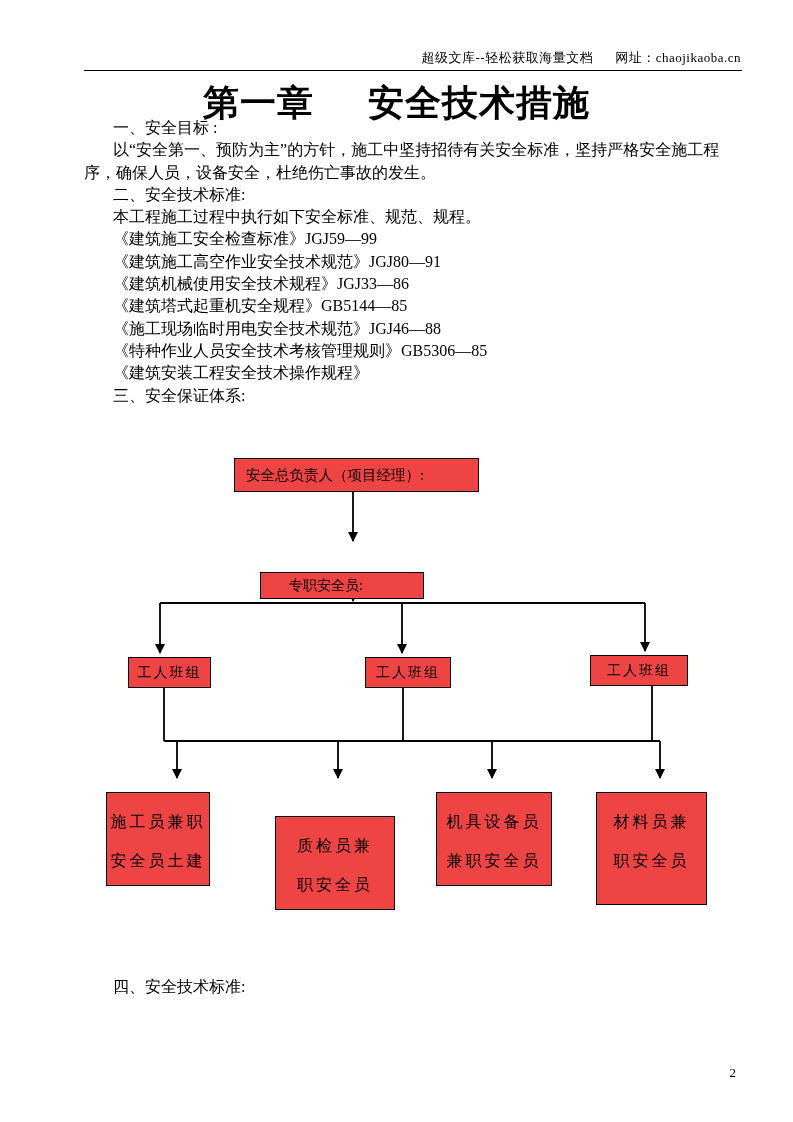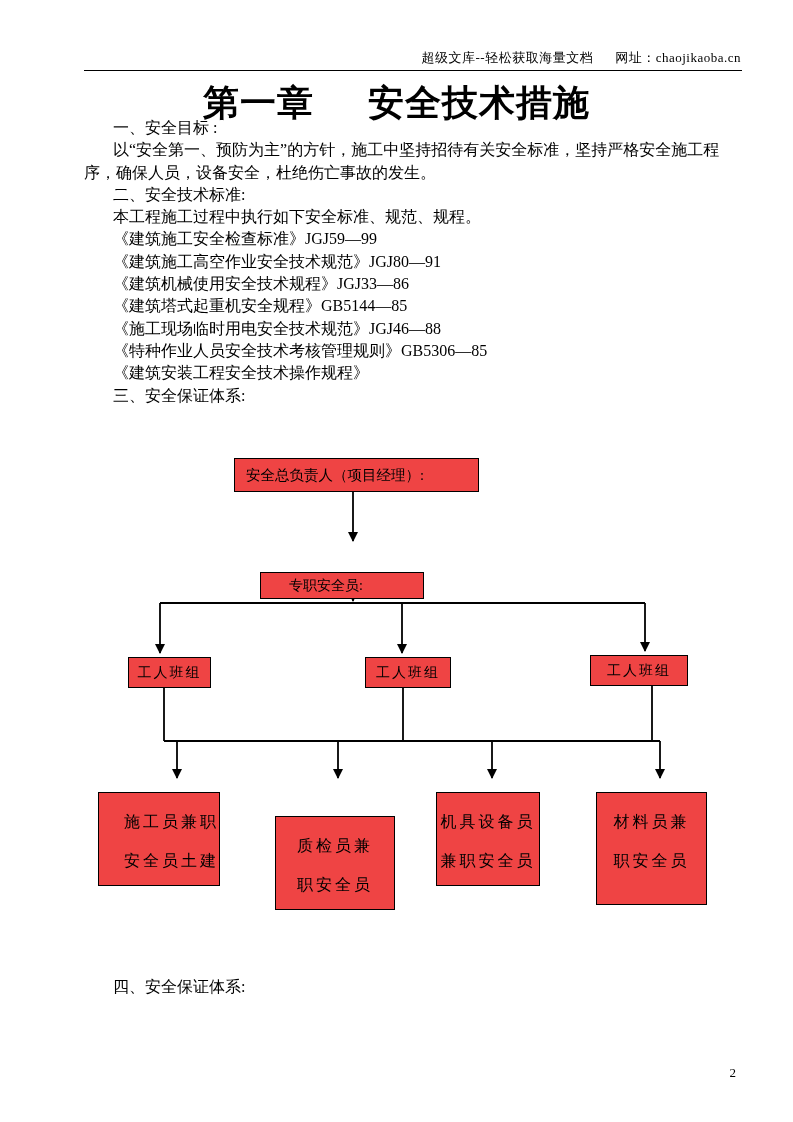--- a/index.html
+++ b/index.html
@@ -57,23 +57,23 @@
   .obox.ctr{display:flex;align-items:center;justify-content:center;letter-spacing:2px;}
   .b1{left:234px;top:458px;width:245px;height:34px;padding-left:11px;font-size:14.5px;}
   .b2{left:260px;top:572px;width:164px;height:27px;padding-left:28px;}
   .t1{left:128px;top:657px;width:83px;height:31px;}
   .t2b{left:365px;top:657px;width:86px;height:31px;}
   .t3{left:590px;top:655px;width:98px;height:31px;}
   .bb{
     text-align:center;font-size:16px;letter-spacing:3px;
     padding-top:9px;line-height:39px;
   }
-  .bbA{left:98px;top:792px;width:122px;height:94px;text-align:right;}
+  .bbA{left:106px;top:792px;width:104px;height:94px;}
   .bbB{left:275px;top:792px;width:120px;height:94px;margin-top:24px;}
-  .bbC{left:436px;top:792px;width:104px;height:94px;}
+  .bbC{left:436px;top:792px;width:116px;height:94px;}
   .bbD{left:596px;top:792px;width:111px;height:113px;}
 </style>
 </head>
 <body>
 
 <div class="page">
 
   <div class="hdr">
     <span>超级文库--轻松获取海量文档</span><span class="url">网址：chaojikaoba.cn</span>
   </div>
@@ -149,17 +149,17 @@
   </div>
   <div class="obox bb bbC">
     <div>机具设备员</div>
     <div>兼职安全员</div>
   </div>
   <div class="obox bb bbD">
     <div>材料员兼</div>
     <div>职安全员</div>
   </div>
 
-  <div class="sec4">四、安全保证体系:</div>
+  <div class="sec4">四、安全技术标准:</div>
 
   <div class="pgnum">2</div>
 
 </div>
 
 </body></html>

